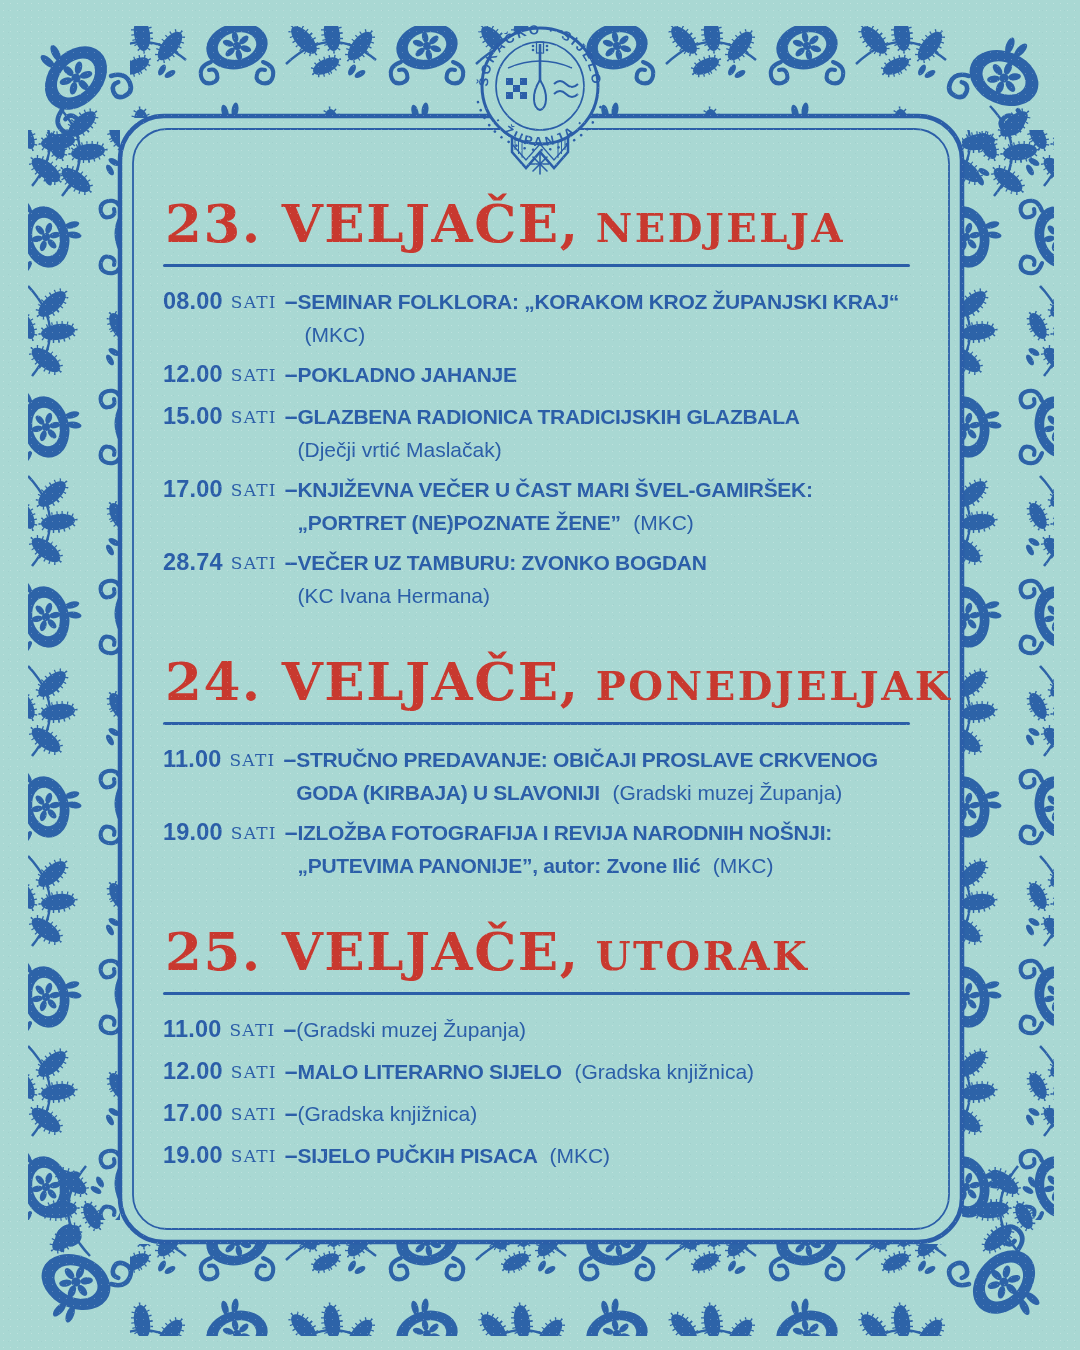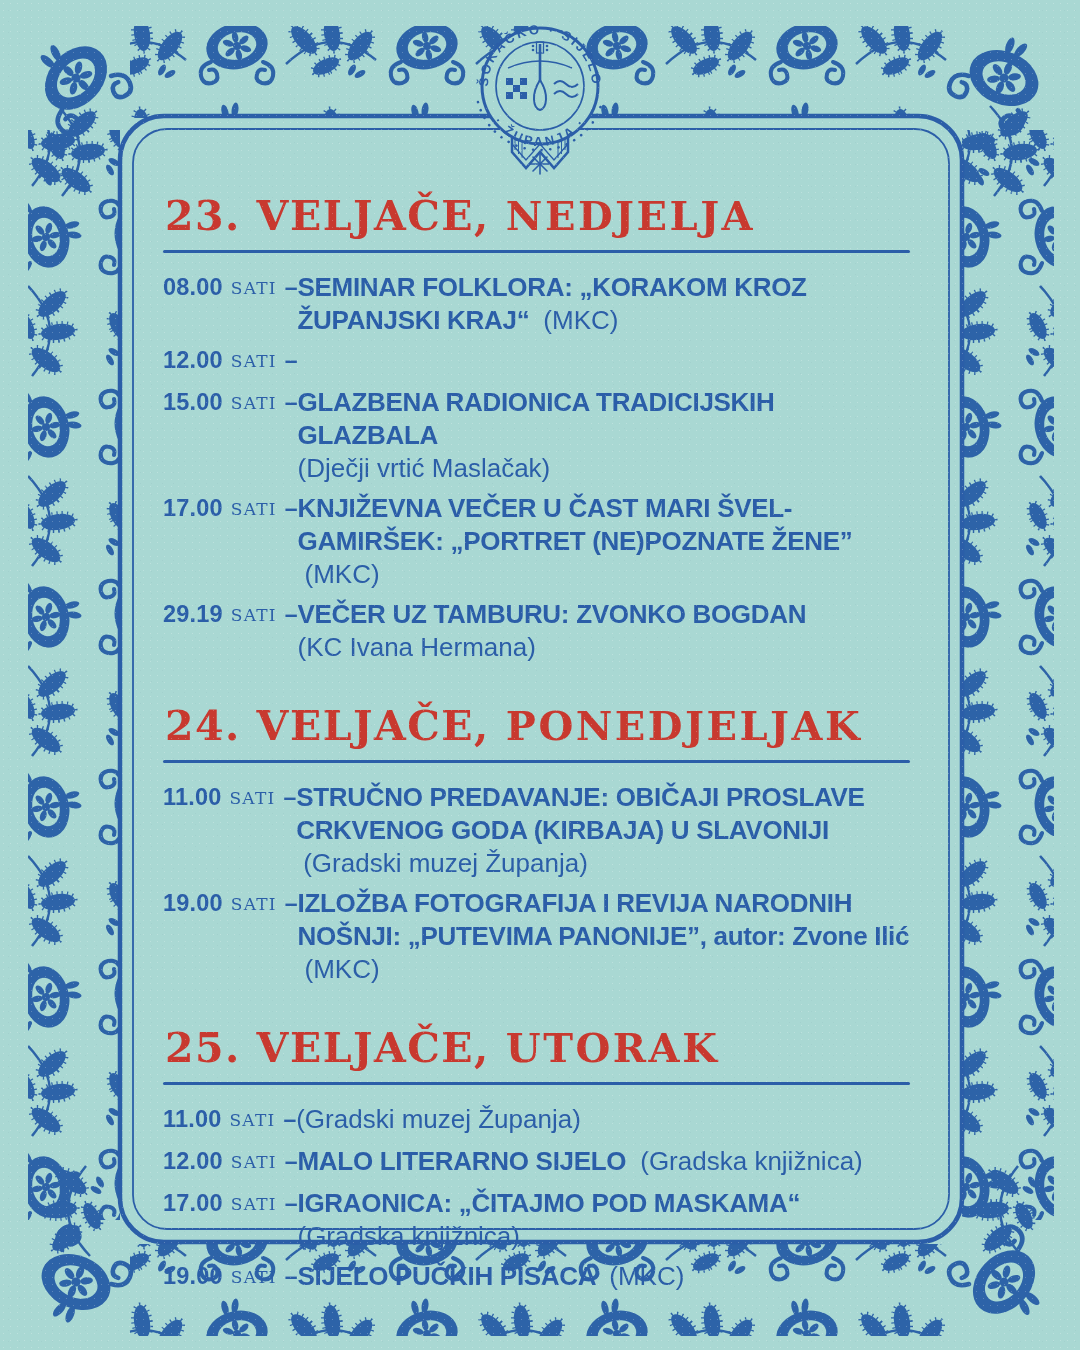--- a/index.html
+++ b/index.html
@@ -27,30 +27,30 @@
     position:absolute;left:163px;top:192px;width:747px;
     color:#2b5ea8;
   }
   .section{margin-bottom:38px;}
   .heading{
     display:flex;align-items:baseline;gap:16px;
     font-family:"DejaVu Serif",serif;font-weight:700;
     color:#c8392f;letter-spacing:1.5px;white-space:nowrap;
     margin:0 0 10px 2px;
   }
-  .heading .date{font-size:41px;}
+  .heading .date{font-size:53px;}
   .heading .day{font-size:40px;letter-spacing:2.5px;}
   .rule{height:3px;background:#2b5ea8;border-radius:2px;margin-bottom:18px;}
 
   .event{display:flex;margin-bottom:7px;line-height:33px;}
   .t-cell{flex:0 0 132px;display:flex;gap:8px;align-items:baseline;white-space:nowrap;}
   .time{font-size:23.5px;font-weight:700;letter-spacing:.2px;}
   .sati{font-family:"DejaVu Serif",serif;font-size:17px;letter-spacing:1.2px;position:relative;top:-1px;}
   .dash{font-size:23px;font-weight:700;}
-  .e-text{flex:1;font-size:26px;font-weight:700;letter-spacing:-.3px;}
+  .e-text{flex:1;font-size:21px;font-weight:700;letter-spacing:-.3px;}
   .title{color:#2b5ea8;}
   .title.italic{}
   .loc{font-weight:400;letter-spacing:0;}
   .loc.inline{margin-left:7px;}
   .loc.block{display:block;}
 </style>
 </head>
 <body>
 
 <div class="poster">
@@ -196,20 +196,23 @@
           <span class="loc inline">(MKC)</span>
         </div>
       </div>
 
       <div class="event">
         <div class="t-cell">
           <span class="time">12.00</span>
           <span class="sati">SATI</span>
           <span class="dash">–</span>
         </div>
+        <div class="e-text">
+          <span class="title">POKLADNO JAHANJE</span>
+        </div>
       </div>
 
       <div class="event">
         <div class="t-cell">
           <span class="time">15.00</span>
           <span class="sati">SATI</span>
           <span class="dash">–</span>
         </div>
         <div class="e-text">
           <span class="title">GLAZBENA RADIONICA TRADICIJSKIH GLAZBALA</span>
@@ -224,21 +227,21 @@
           <span class="dash">–</span>
         </div>
         <div class="e-text">
           <span class="title">KNJIŽEVNA VEČER U ČAST MARI ŠVEL-GAMIRŠEK: „PORTRET (NE)POZNATE ŽENE”</span>
           <span class="loc inline">(MKC)</span>
         </div>
       </div>
 
       <div class="event">
         <div class="t-cell">
-          <span class="time">29.19</span>
+          <span class="time">28.74</span>
           <span class="sati">SATI</span>
           <span class="dash">–</span>
         </div>
         <div class="e-text">
           <span class="title italic">VEČER UZ TAMBURU: ZVONKO BOGDAN</span>
           <span class="loc block">(KC Ivana Hermana)</span>
         </div>
       </div>
     </div>
 
@@ -304,21 +307,20 @@
         </div>
       </div>
 
       <div class="event">
         <div class="t-cell">
           <span class="time">17.00</span>
           <span class="sati">SATI</span>
           <span class="dash">–</span>
         </div>
         <div class="e-text">
-          <span class="title">IGRAONICA: „ČITAJMO POD MASKAMA“</span>
           <span class="loc block">(Gradska knjižnica)</span>
         </div>
       </div>
 
       <div class="event">
         <div class="t-cell">
           <span class="time">19.00</span>
           <span class="sati">SATI</span>
           <span class="dash">–</span>
         </div>

